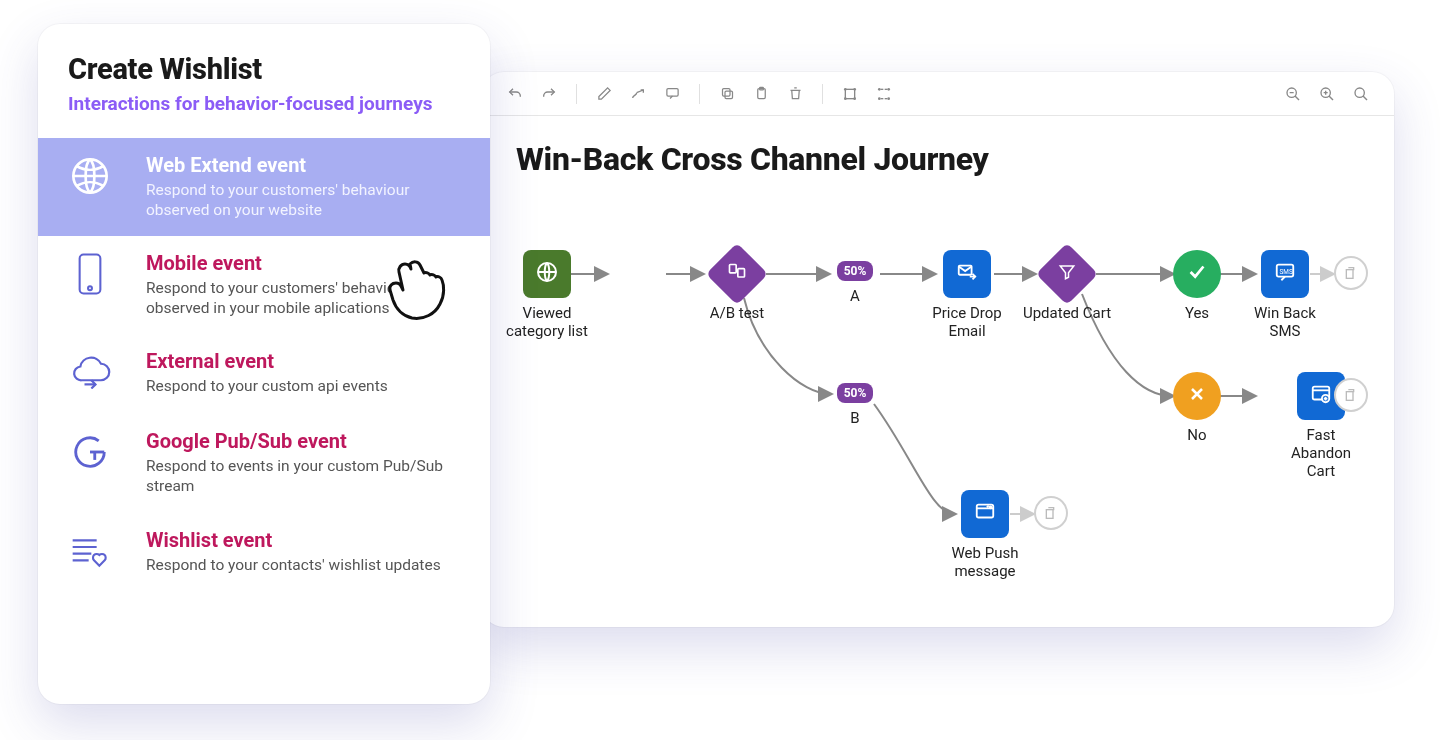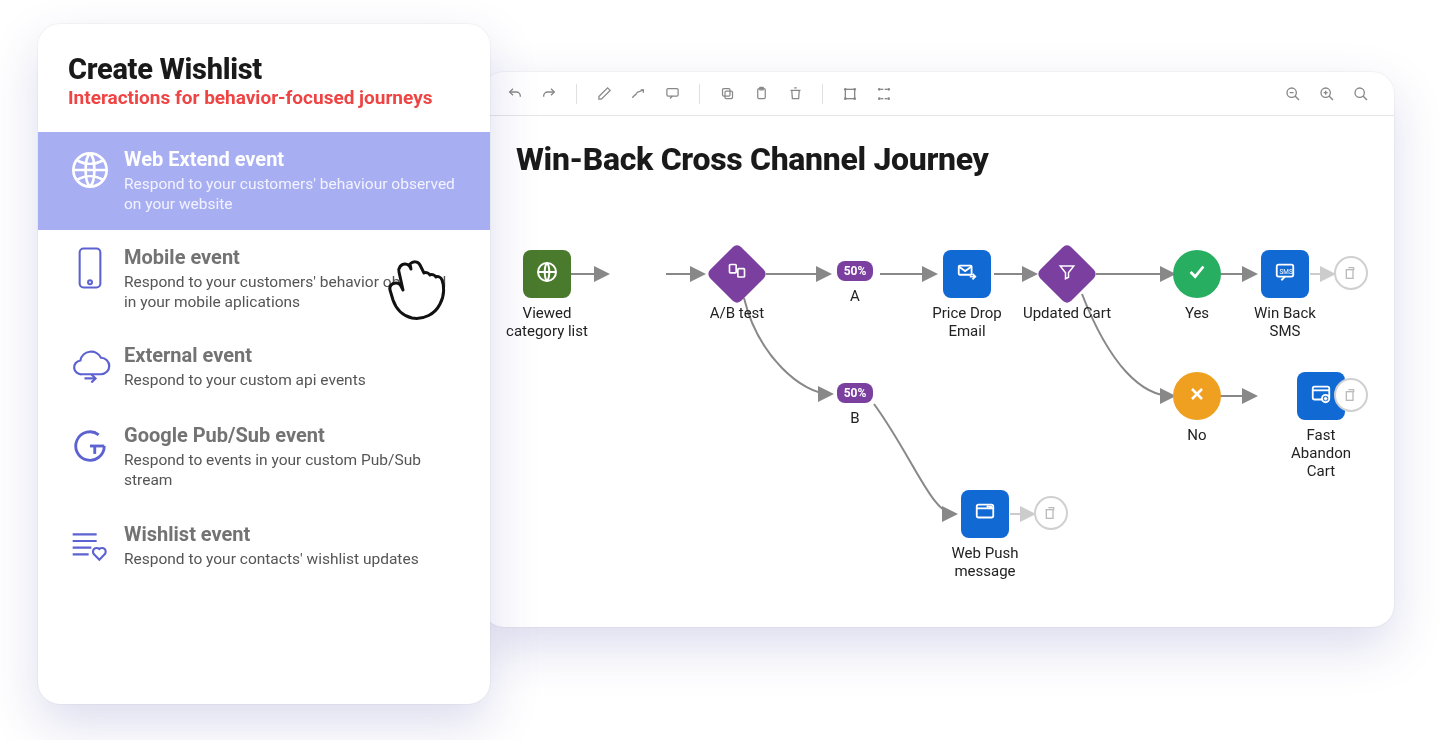--- a/index.html
+++ b/index.html
@@ -4,25 +4,25 @@
 <style>
   *{box-sizing:border-box;margin:0;padding:0;font-family:-apple-system,BlinkMacSystemFont,"Segoe UI",Roboto,Helvetica,Arial,sans-serif;}
   body{width:1440px;height:740px;position:relative;background:#fff;}
   
   .card{position:absolute;background:#fff;border-radius:22px;box-shadow:0 20px 50px rgba(60,60,160,.18),0 0 0 1px rgba(0,0,0,.03);}
   .side-card{left:38px;top:24px;width:452px;height:680px;z-index:2;overflow:hidden;}
   .canvas-card{left:482px;top:72px;width:912px;height:555px;z-index:1;overflow:hidden;}
   
   .sc-head{padding:28px 30px 12px;}
   .sc-title{font-size:29px;font-weight:800;color:#1a1a1a;letter-spacing:-.01em;}
-  .sc-sub{font-size:19px;font-weight:700;color:#ef4444;line-height:1.25;}
+  .sc-sub{font-size:19px;font-weight:700;color:#8b5cf6;margin-top:6px;line-height:1.25;}
   .sc-list{margin-top:10px;}
-  .sc-item{display:flex;gap:10px;padding:16px 28px;align-items:flex-start;cursor:pointer;}
+  .sc-item{display:flex;gap:32px;padding:16px 28px;align-items:flex-start;cursor:pointer;}
   .sc-item .icw{flex:0 0 48px;height:48px;display:flex;align-items:center;justify-content:center;color:#5d62d1;}
-  .sc-item .txt .t{font-size:20px;font-weight:700;color:#737373;line-height:1.15;}
+  .sc-item .txt .t{font-size:20px;font-weight:700;color:#be185d;line-height:1.15;}
   .sc-item .txt .d{font-size:15.5px;color:#555;margin-top:3px;line-height:1.3;}
   .sc-item.sel{background:#a8aef2;}
   .sc-item.sel .txt .t{color:#fff;}
   .sc-item.sel .txt .d{color:#f2f3ff;}
   .sc-item.sel .icw{color:#fff;}
   
   .hand{position:absolute;left:380px;top:252px;z-index:3;}
   
   .toolbar{height:44px;border-bottom:1px solid #e6e6e6;display:flex;align-items:center;padding:0 18px;gap:4px;}
   .tb-btn{width:30px;height:30px;display:flex;align-items:center;justify-content:center;border-radius:4px;color:#888;cursor:pointer;}

